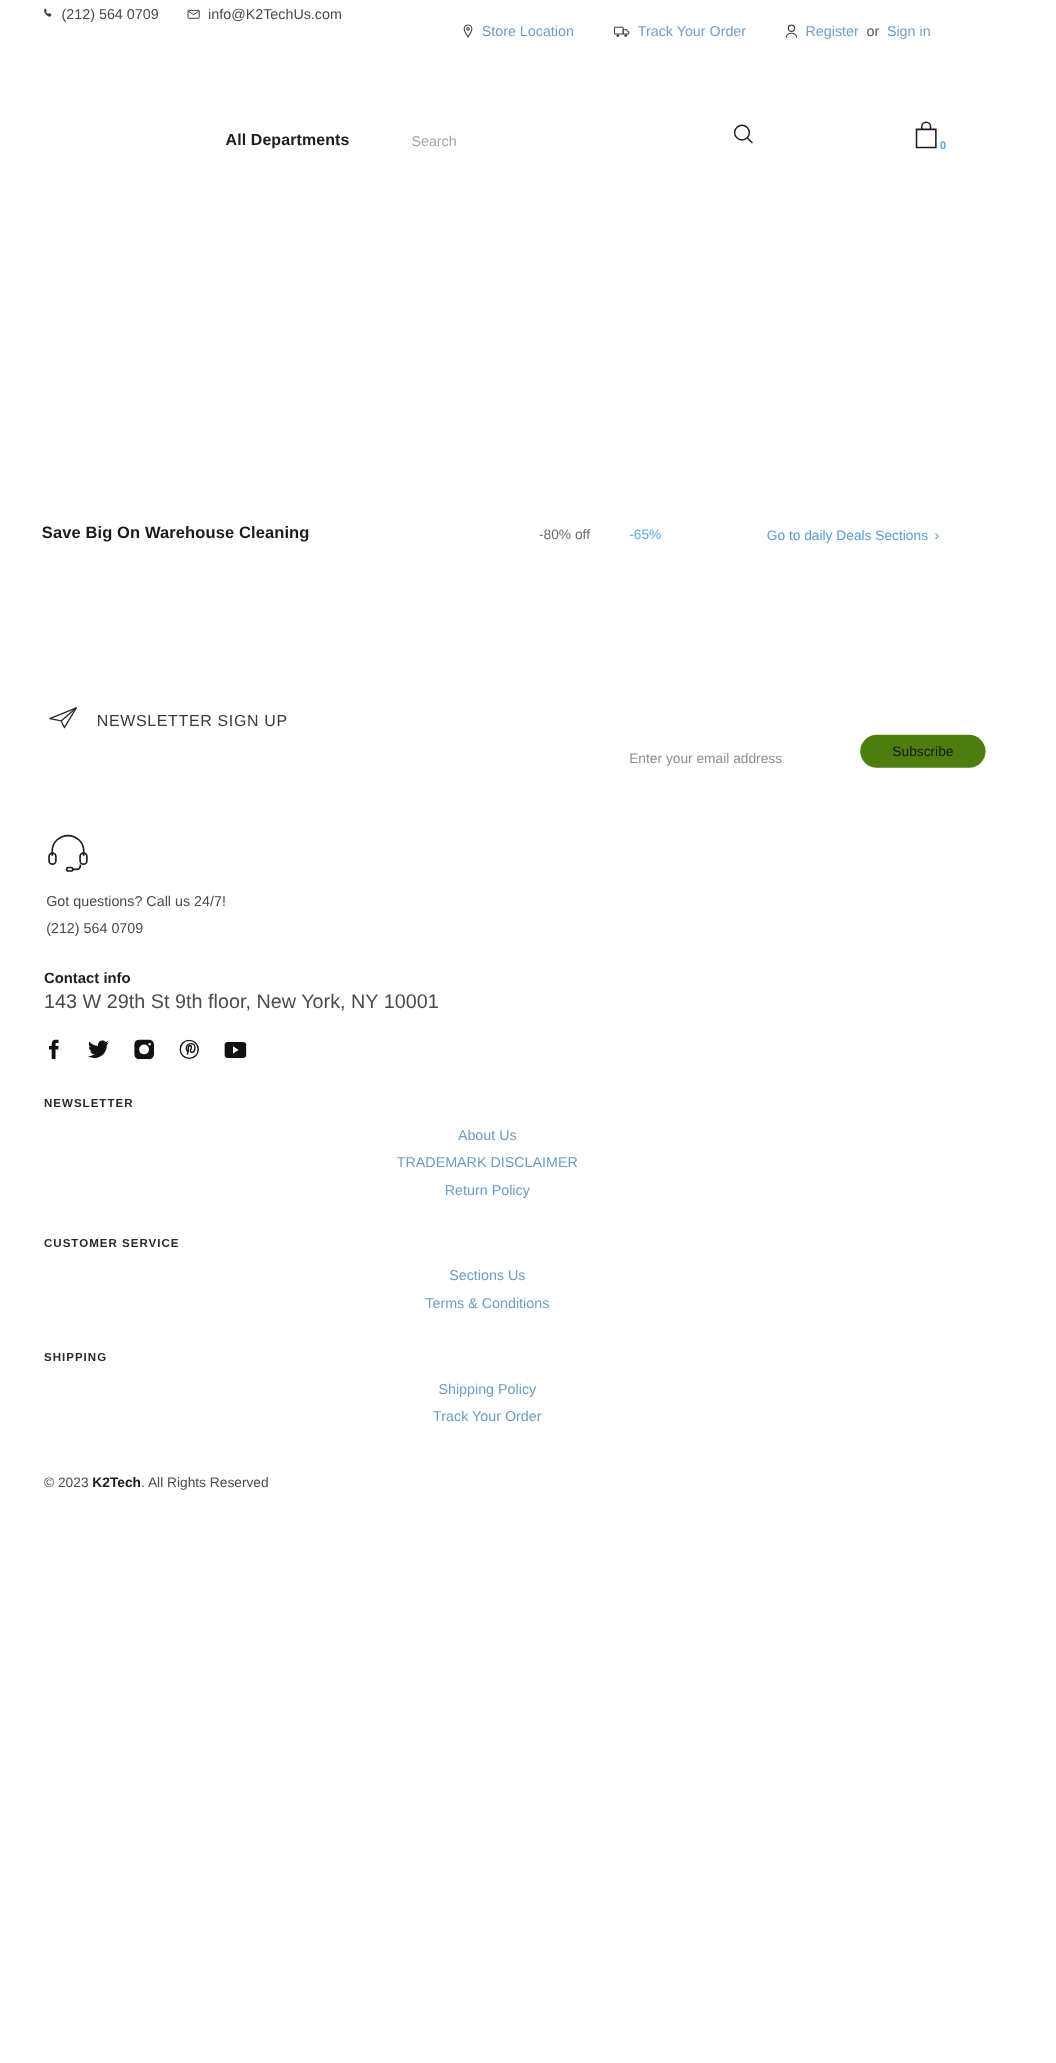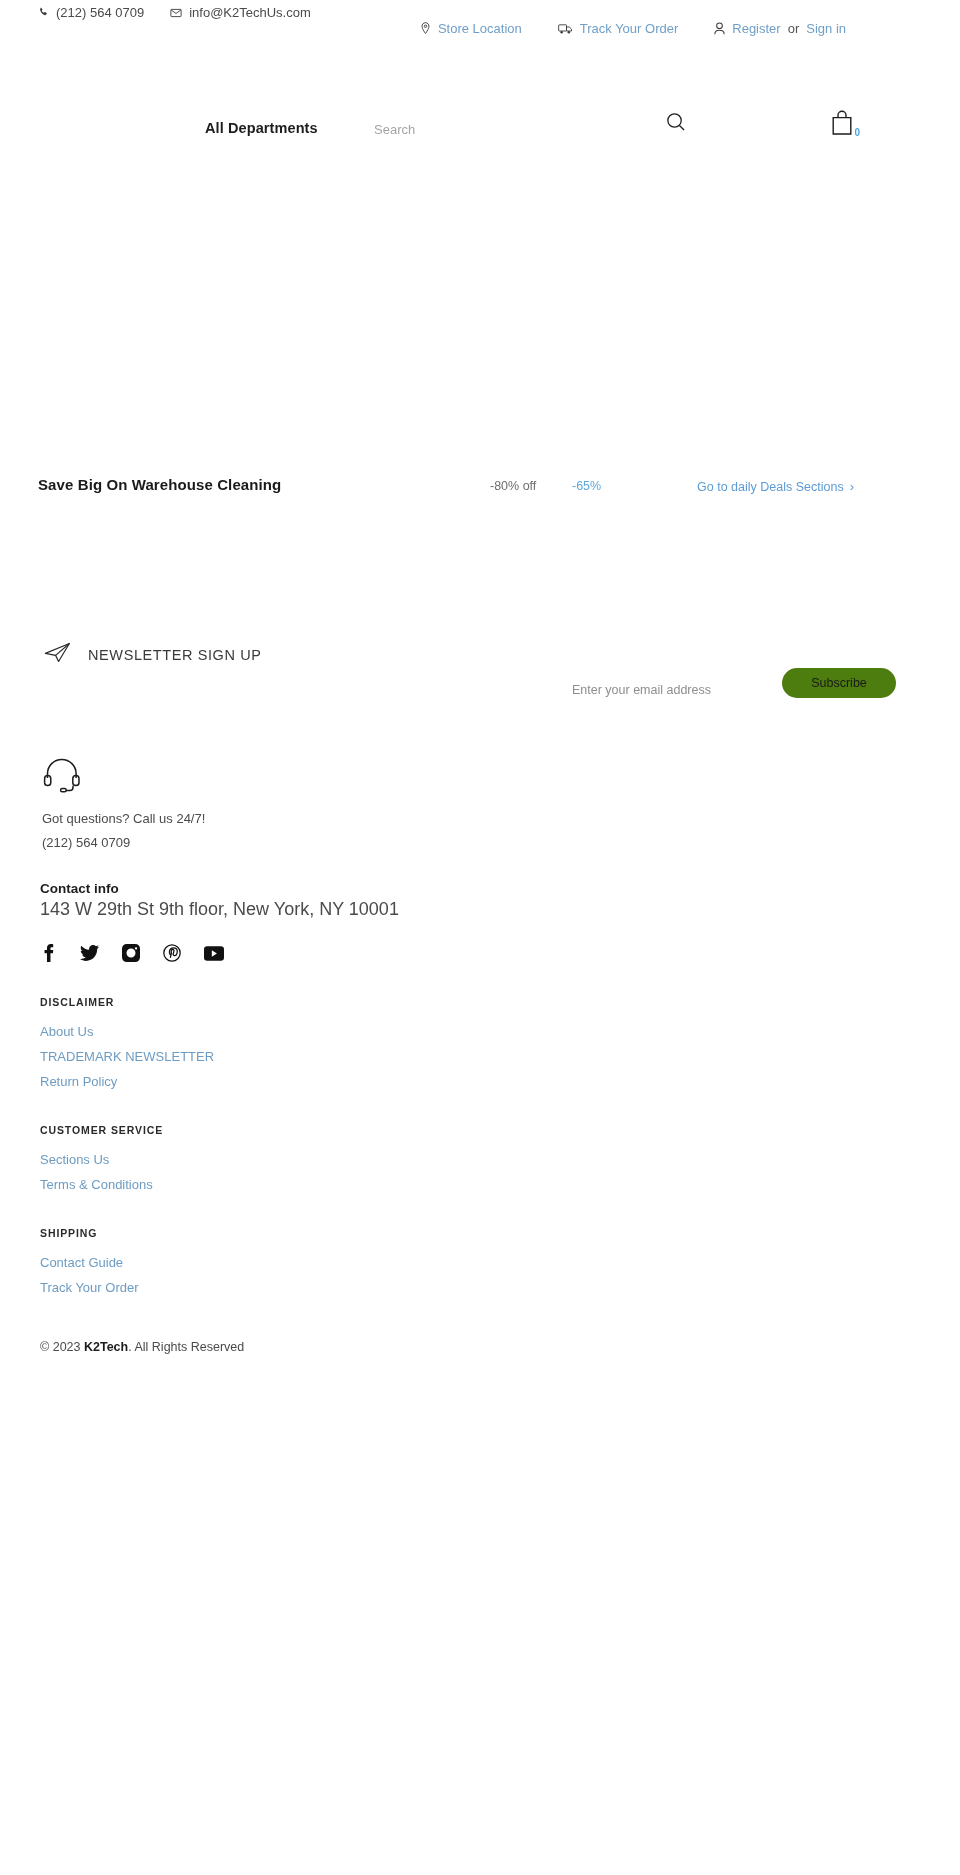--- a/index.html
+++ b/index.html
@@ -148,21 +148,21 @@
     margin-top: 24px; padding-left: 2px;
     display: flex; align-items: center; gap: 23px;
   }
   .social-row a { color: #111; display: inline-flex; }
 
   .fcol { margin-top: 34px; padding-left: 2px; }
   .fcol-title {
     font-size: 10.5px; font-weight: bold; color: #2a2a2a;
     letter-spacing: 0.9px; margin-bottom: 14px;
   }
-  .fcol ul { list-style: none; margin: 0; padding: 0; }
+  .fcol ul { list-style: none; margin: 0; padding: 0; text-align: center; }
   .fcol li { margin-bottom: 7px; }
   .fcol a {
     font-size: 13px; color: #6c9cc4; text-decoration: none;
   }
 
   .copyright {
     margin-top: 44px; padding-left: 2px; padding-bottom: 20px;
     font-size: 12.5px; color: #4b4b4b;
   }
   .copyright b { color: #1d1d1d; text-align: right; }
@@ -329,40 +329,40 @@
       </a>
       <a href="#">
         <svg width="20" height="15" viewBox="0 0 22 16" fill="currentColor">
             <rect x="0" y="0" width="22" height="16" rx="3.6"></rect>
             <path d="M8.6 4.4l5.6 3.6-5.6 3.6z" fill="#fff"></path>
           </svg>
       </a>
     </div>
 
     <div class="fcol">
-      <div class="fcol-title">DISCLAIMER</div>
+      <div class="fcol-title">NEWSLETTER</div>
       <ul>
         <li><a href="#">About Us</a></li>
-        <li><a href="#">TRADEMARK NEWSLETTER</a></li>
+        <li><a href="#">TRADEMARK DISCLAIMER</a></li>
         <li><a href="#">Return Policy</a></li>
       </ul>
     </div>
 
     <div class="fcol">
       <div class="fcol-title">CUSTOMER SERVICE</div>
       <ul>
         <li><a href="#">Sections Us</a></li>
         <li><a href="#">Terms &amp; Conditions</a></li>
       </ul>
     </div>
 
     <div class="fcol">
       <div class="fcol-title">SHIPPING</div>
       <ul>
-        <li><a href="#">Contact Guide</a></li>
+        <li><a href="#">Shipping Policy</a></li>
         <li><a href="#">Track Your Order</a></li>
       </ul>
     </div>
 
     <div class="copyright">
       <span>© 2023 </span><b>K2Tech</b><span>. All Rights Reserved</span>
     </div>
 
   </div>
 </div>

